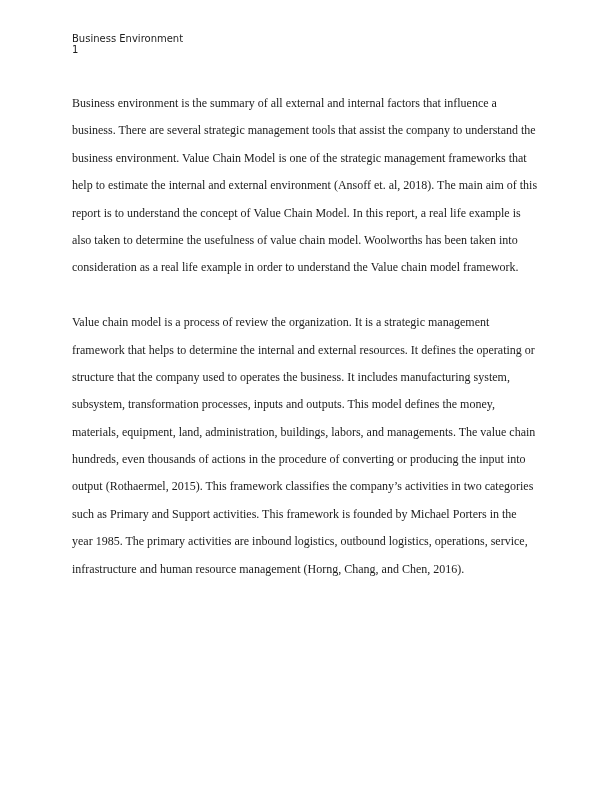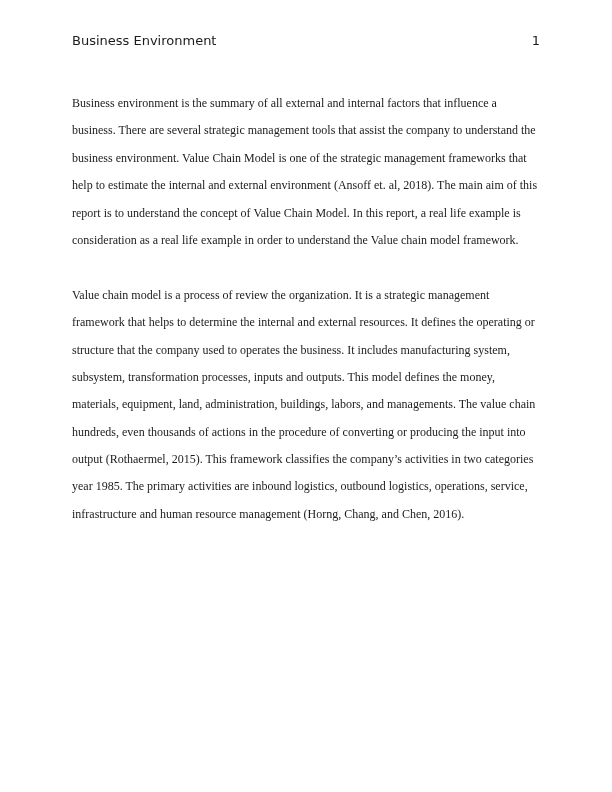--- a/index.html
+++ b/index.html
@@ -12,24 +12,25 @@
     overflow: hidden;
     font-family: "Liberation Serif", serif;
   }
   .header-row {
     position: absolute;
     top: 33px;
     left: 72px;
     right: 72px;
     display: flex;
     justify-content: space-between;
-    align-items: flex-end;
+    align-items: flex-start;
     font-family: "DejaVu Sans", sans-serif;
-    font-size: 13px;
+    font-size: 10px;
     color: #1c1c1c;
+    flex-direction: column;
   }
   .content {
     position: absolute;
     top: 90px;
     left: 72px;
     width: 468px;
     font-size: 12px;
     color: #1b1b1b;
   }
   .line {
@@ -53,28 +54,30 @@
     <span>1</span>
   </div>
 
   <div class="content">
 
     <div class="line">Business environment is the summary of all external and internal factors that influence a</div>
     <div class="line">business. There are several strategic management tools that assist the company to understand the</div>
     <div class="line">business environment. Value Chain Model is one of the strategic management frameworks that</div>
     <div class="line">help to estimate the internal and external environment (Ansoff et. al, 2018). The main aim of this</div>
     <div class="line">report is to understand the concept of Value Chain Model. In this report, a real life example is</div>
+    <div class="line">also taken to determine the usefulness of value chain model. Woolworths has been taken into</div>
     <div class="line">consideration as a real life example in order to understand the Value chain model framework.</div>
 
     <div class="spacer"></div>
 
     <div class="line">Value chain model is a process of review the organization. It is a strategic management</div>
     <div class="line">framework that helps to determine the internal and external resources. It defines the operating or</div>
     <div class="line">structure that the company used to operates the business. It includes manufacturing system,</div>
     <div class="line">subsystem, transformation processes, inputs and outputs. This model defines the money,</div>
     <div class="line">materials, equipment, land, administration, buildings, labors, and managements. The value chain</div>
     <div class="line">hundreds, even thousands of actions in the procedure of converting or producing the input into</div>
     <div class="line">output (Rothaermel, 2015). This framework classifies the company’s activities in two categories</div>
+    <div class="line">such as Primary and Support activities. This framework is founded by Michael Porters in the</div>
     <div class="line">year 1985. The primary activities are inbound logistics, outbound logistics, operations, service,</div>
     <div class="line">infrastructure and human resource management (Horng, Chang, and Chen, 2016).</div>
 
   </div>
 </div>
 
 </body></html>

